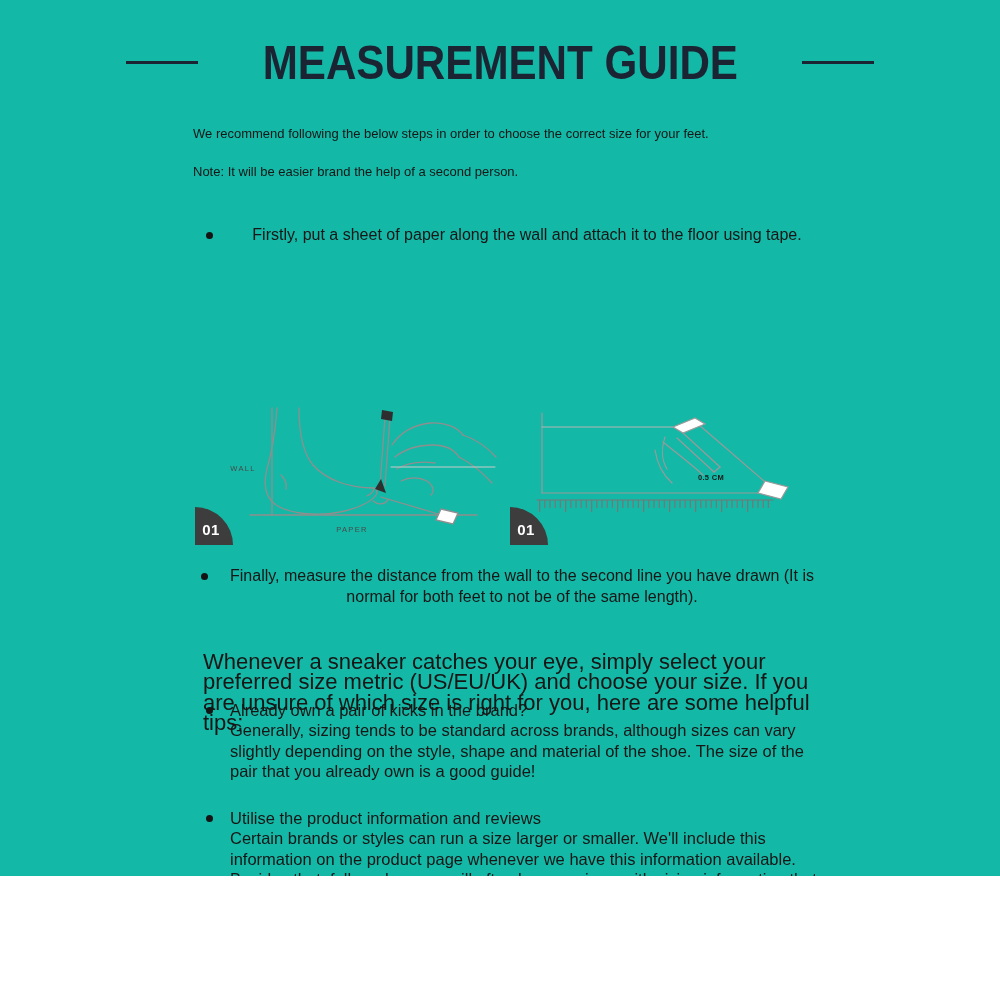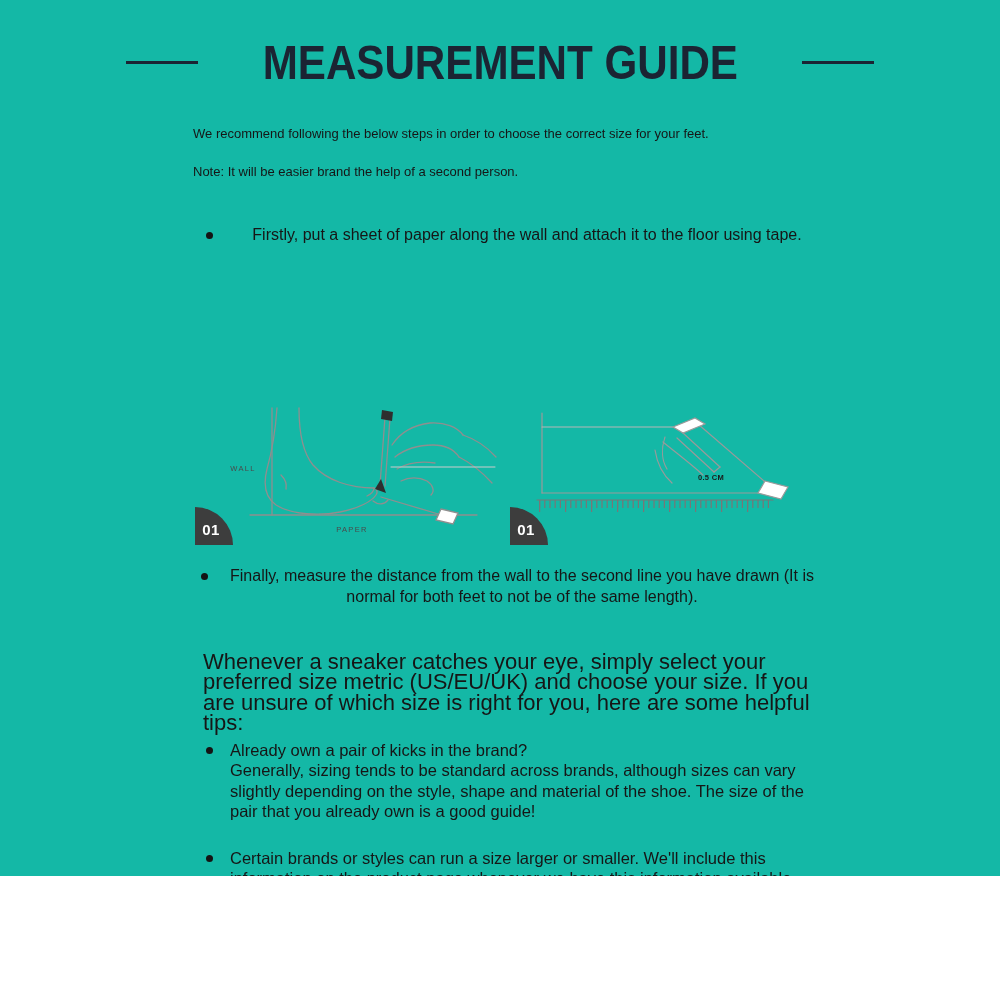--- a/index.html
+++ b/index.html
@@ -21,21 +21,21 @@
   ul.steps li{position:relative;padding-left:31px;margin-bottom:8px;line-height:20.8px;text-align:center;}
   ul.steps li::before{content:"";position:absolute;left:7px;top:7px;width:7px;height:7px;
                       border-radius:50%;background:#141414;}
   #steps-before{left:199px;top:225px;}
   #steps-after{left:194px;top:566px;}
   #steps-after li{margin-bottom:1px;}
 
   .sizing-para{position:absolute;left:203px;top:652px;width:615px;
                font-size:22px;line-height:20.3px;}
 
-  ul.tips{position:absolute;left:199px;top:740px;width:622px;list-style:none;
+  ul.tips{position:absolute;left:199px;top:700px;width:622px;list-style:none;
           margin:0;padding:0;font-size:16.5px;}
   ul.tips li{position:relative;padding-left:31px;margin-bottom:27px;line-height:20.3px;}
   ul.tips li::before{content:"";position:absolute;left:7px;top:7px;width:7px;height:7px;
                      border-radius:50%;background:#141414;}
 
   
   .diagram-svg{position:absolute;}
   #diagram-1{left:195px;top:405px;}
   #diagram-2{left:515px;top:405px;}
   .badge{position:absolute;width:38px;height:38px;background:#3d3d3d;
@@ -142,17 +142,18 @@
   </ul>
 
   <div class="sizing-para">Whenever a sneaker catches your eye, simply select your preferred size metric (US/EU/UK) and choose your size. If you are unsure of which size is right for you, here are some helpful tips:</div>
 
   <ul class="tips">
     <li>
       <div>Already own a pair of kicks in the brand?</div>
       <div>Generally, sizing tends to be standard across brands, although sizes can vary slightly depending on the style, shape and material of the shoe. The size of the pair that you already own is a good guide!</div>
     </li>
     <li>
+      <div>Utilise the product information and reviews</div>
       <div>Certain brands or styles can run a size larger or smaller. We'll include this information on the product page whenever we have this information available. Besides that, fellow shoppers will often leave reviews with sizing information that you can use.</div>
     </li>
   </ul>
 
 </div>
 
 </body></html>

